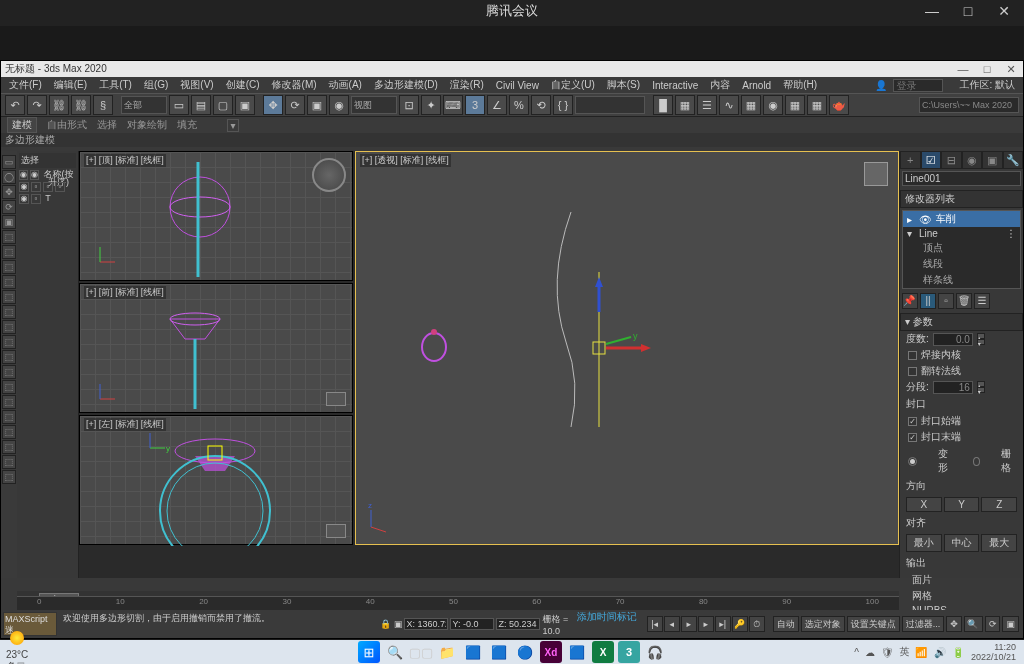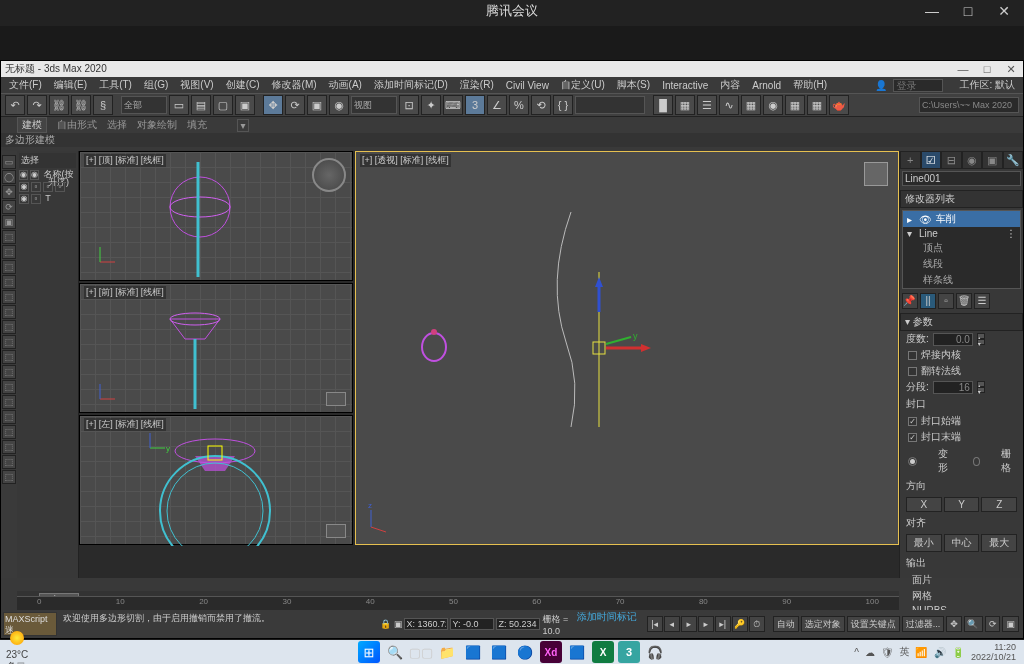--- a/index.html
+++ b/index.html
@@ -22,21 +22,21 @@
 .menu-search input { background:#2a2a2a; border:1px solid #555; color:#ccc; font-size:10px; width:50px; height:13px; padding:0 2px;}
 .workspace { font-size:10px; color:#ccc; margin-left:8px; }
 
 .max-toolbar { height:24px; background:#404040; border-top:1px solid #555; border-bottom:1px solid #222; display:flex; align-items:center; padding:0 4px; gap:2px; }
 .tbtn { width:20px; height:20px; background:#4a4a4a; border:1px solid #222; display:flex; align-items:center; justify-content:center; font-size:11px; color:#ccc; }
 .tbtn.active { background:#5c7a99; }
 .tsep { width:4px; }
 .tdrop { width:46px; height:18px; background:#333; border:1px solid #555; font-size:9px; color:#aaa; padding-left:2px; line-height:16px; }
 .path-box { margin-left:auto; width:100px; height:16px; background:#2a2a2a; border:1px solid #555; font-size:9px; color:#888; padding:0 2px; line-height:14px; overflow:hidden; }
 
-.ribbon-strip { height:16px; background:#3a3a3a; display:flex; align-items:center; font-size:10px; gap:10px; padding-left:16px; color:#999; }
+.ribbon-strip { height:16px; background:#3a3a3a; display:flex; align-items:center; font-size:10px; gap:10px; padding-left:6px; color:#999; }
 .ribbon-strip .tab { border:1px solid #555; padding:0 4px; background:#444; color:#ccc;}
 .subtab { height:14px; font-size:10px; color:#aaa; padding-left:4px; background:#333; }
 
 .main-area { position:absolute; top:90px; left:0; right:0; bottom:60px; display:flex; }
 .leftbar { width:16px; background:#3a3a3a; display:flex; flex-direction:column; gap:1px; padding-top:4px; }
 .leftbar div { width:14px; height:14px; background:#444; border:1px solid #222; margin:0 auto; font-size:9px; text-align:center; line-height:12px; color:#999;}
 .scene-panel { width:62px; background:#383838; border-right:1px solid #222; padding:2px; font-size:9px; color:#ccc;}
 .scene-panel .hdr { background:#333; padding:1px 2px; margin-bottom:2px;}
 .vis-row { display:flex; gap:2px; margin:2px 0; }
 .vis-row span { width:10px; height:10px; border:1px solid #555; font-size:8px; text-align:center; line-height:8px;}
@@ -128,21 +128,21 @@
 
   <div class="max-menubar">
     <span>文件(F)</span>
     <span>编辑(E)</span>
     <span>工具(T)</span>
     <span>组(G)</span>
     <span>视图(V)</span>
     <span>创建(C)</span>
     <span>修改器(M)</span>
     <span>动画(A)</span>
-    <span>添加时间标记(D)</span>
+    <span>多边形建模(D)</span>
     <span>渲染(R)</span>
     <span>Civil View</span>
     <span>自定义(U)</span>
     <span>脚本(S)</span>
     <span>Interactive</span>
     <span>内容</span>
     <span>Arnold</span>
     <span>帮助(H)</span>
     <div class="menu-search">
       <span>👤</span>

